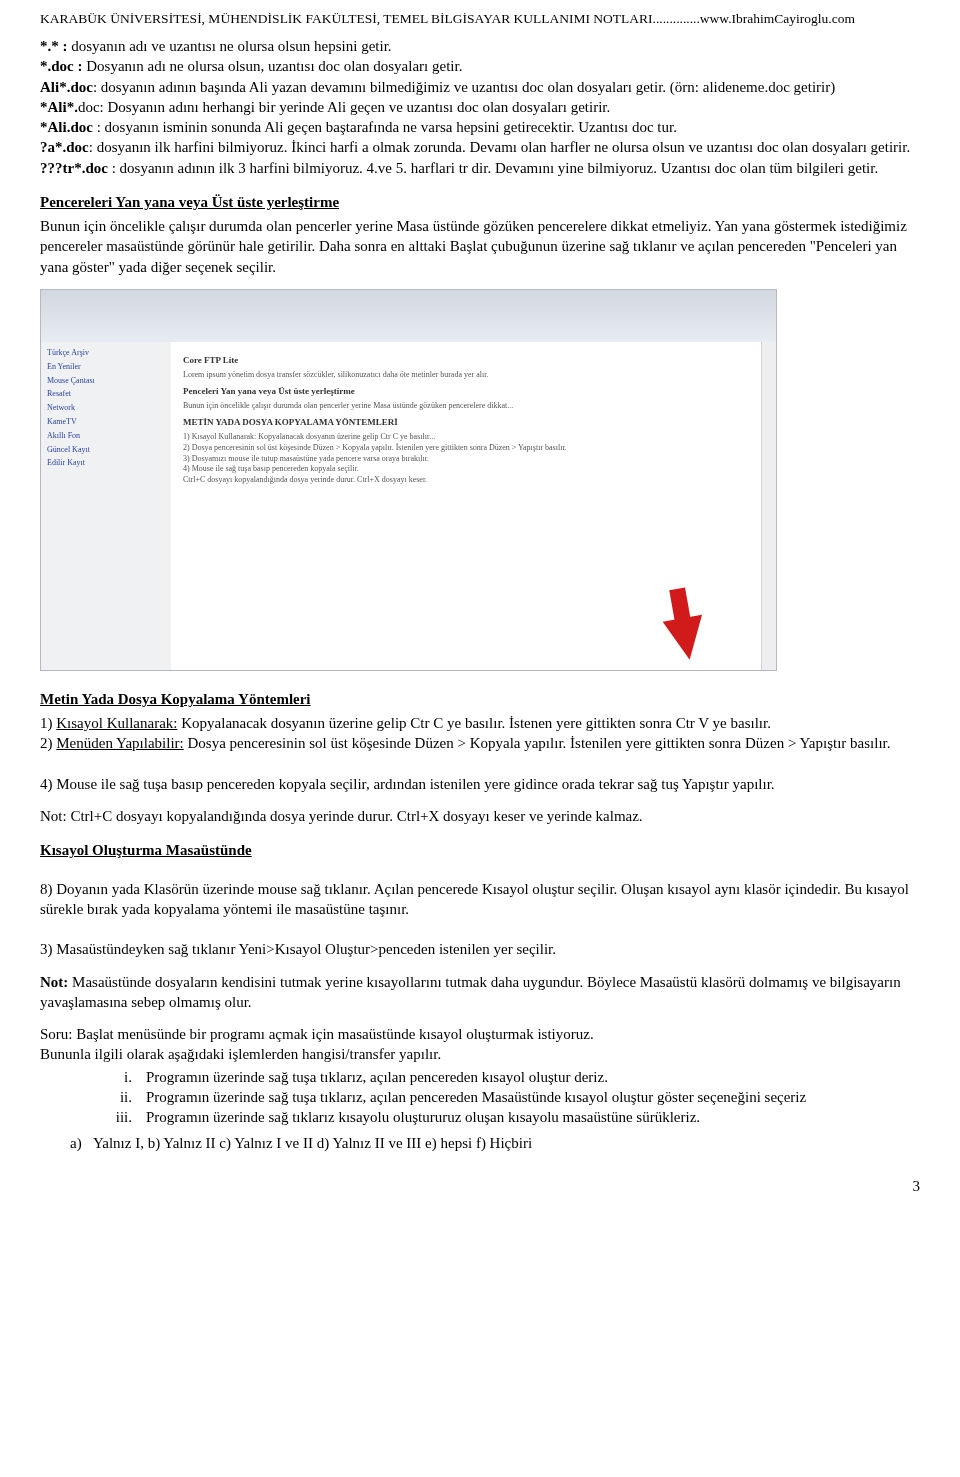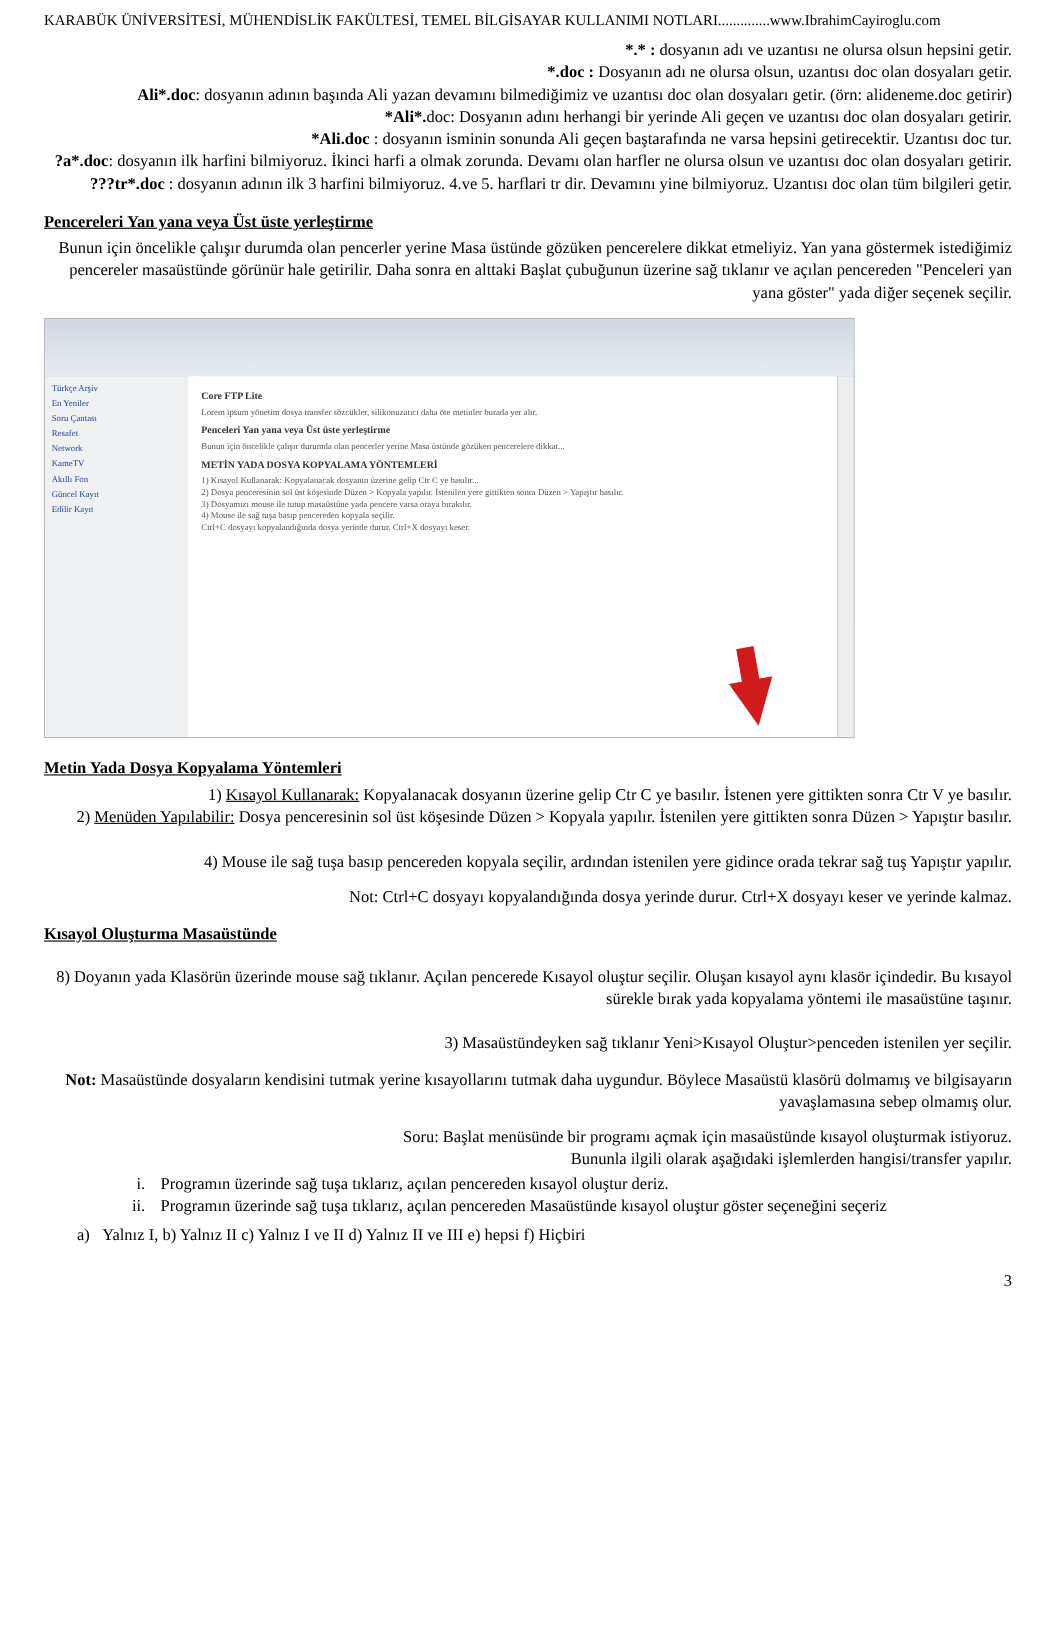--- a/index.html
+++ b/index.html
@@ -12,21 +12,20 @@
     color: #000000;
     width: 880px;
   }
   .header-line {
     font-size: 13.5px;
     padding-top: 10px;
     padding-bottom: 8px;
   }
   .para {
     margin: 0 0 12px 0;
-    text-align: right;
   }
   .bold { font-weight: bold; }
   .underline { text-decoration: underline; }
   .section-heading {
     margin: 14px 0 4px 0;
   }
   .screenshot-placeholder {
     width: 735px;
     height: 380px;
     margin: 8px 0 18px 0;
@@ -125,21 +124,21 @@
 </div>
 
 <div class="section-heading bold underline">Pencereleri Yan yana veya Üst üste yerleştirme</div>
 <div class="para">Bunun için öncelikle çalışır durumda olan pencerler yerine Masa üstünde gözüken pencerelere dikkat etmeliyiz. Yan yana göstermek istediğimiz pencereler masaüstünde görünür hale getirilir.  Daha sonra en alttaki Başlat çubuğunun üzerine sağ tıklanır ve açılan pencereden "Penceleri yan yana göster" yada diğer seçenek seçilir.</div>
 
 <div class="screenshot-placeholder">
   <div class="sp-top"></div>
   <div class="sp-left">
     <div>Türkçe Arşiv</div>
       <div>En Yeniler</div>
-      <div>Soru Çantası</div>
+      <div>Mouse Çantası</div>
       <div>Resafet</div>
       <div>Network</div>
       <div>KameTV</div>
       <div>Akıllı Fon</div>
       <div>Güncel Kayıt</div>
       <div>Edilir Kayıt</div>
   </div>
   <div class="sp-main">
     <div class="tt">Core FTP Lite</div>
     <div>Lorem ipsum yönetim dosya transfer sözcükler, silikonuzatıcı daha öte metinler burada yer alır.</div>
@@ -187,19 +186,23 @@
 
 <div class="roman-list">
   <div class="item">
       <div class="marker">i.</div>
       <div>Programın üzerinde sağ tuşa tıklarız, açılan pencereden kısayol oluştur deriz.</div>
     </div>
   <div class="item">
       <div class="marker">ii.</div>
       <div>Programın üzerinde sağ tuşa tıklarız, açılan pencereden Masaüstünde kısayol oluştur göster seçeneğini seçeriz</div>
     </div>
+  <div class="item">
+      <div class="marker">iii.</div>
+      <div>Programın üzerinde sağ tıklarız kısayolu oluştururuz oluşan kısayolu masaüstüne sürükleriz.</div>
+    </div>
 </div>
 
 <div class="inline-list">
   a)&nbsp;&nbsp;&nbsp;<span>Yalnız I,  b) Yalnız II c) Yalnız I ve II d) Yalnız II ve III e) hepsi  f) Hiçbiri</span>
 </div>
 
 <div class="page-num">3</div>
 
 </body></html>

